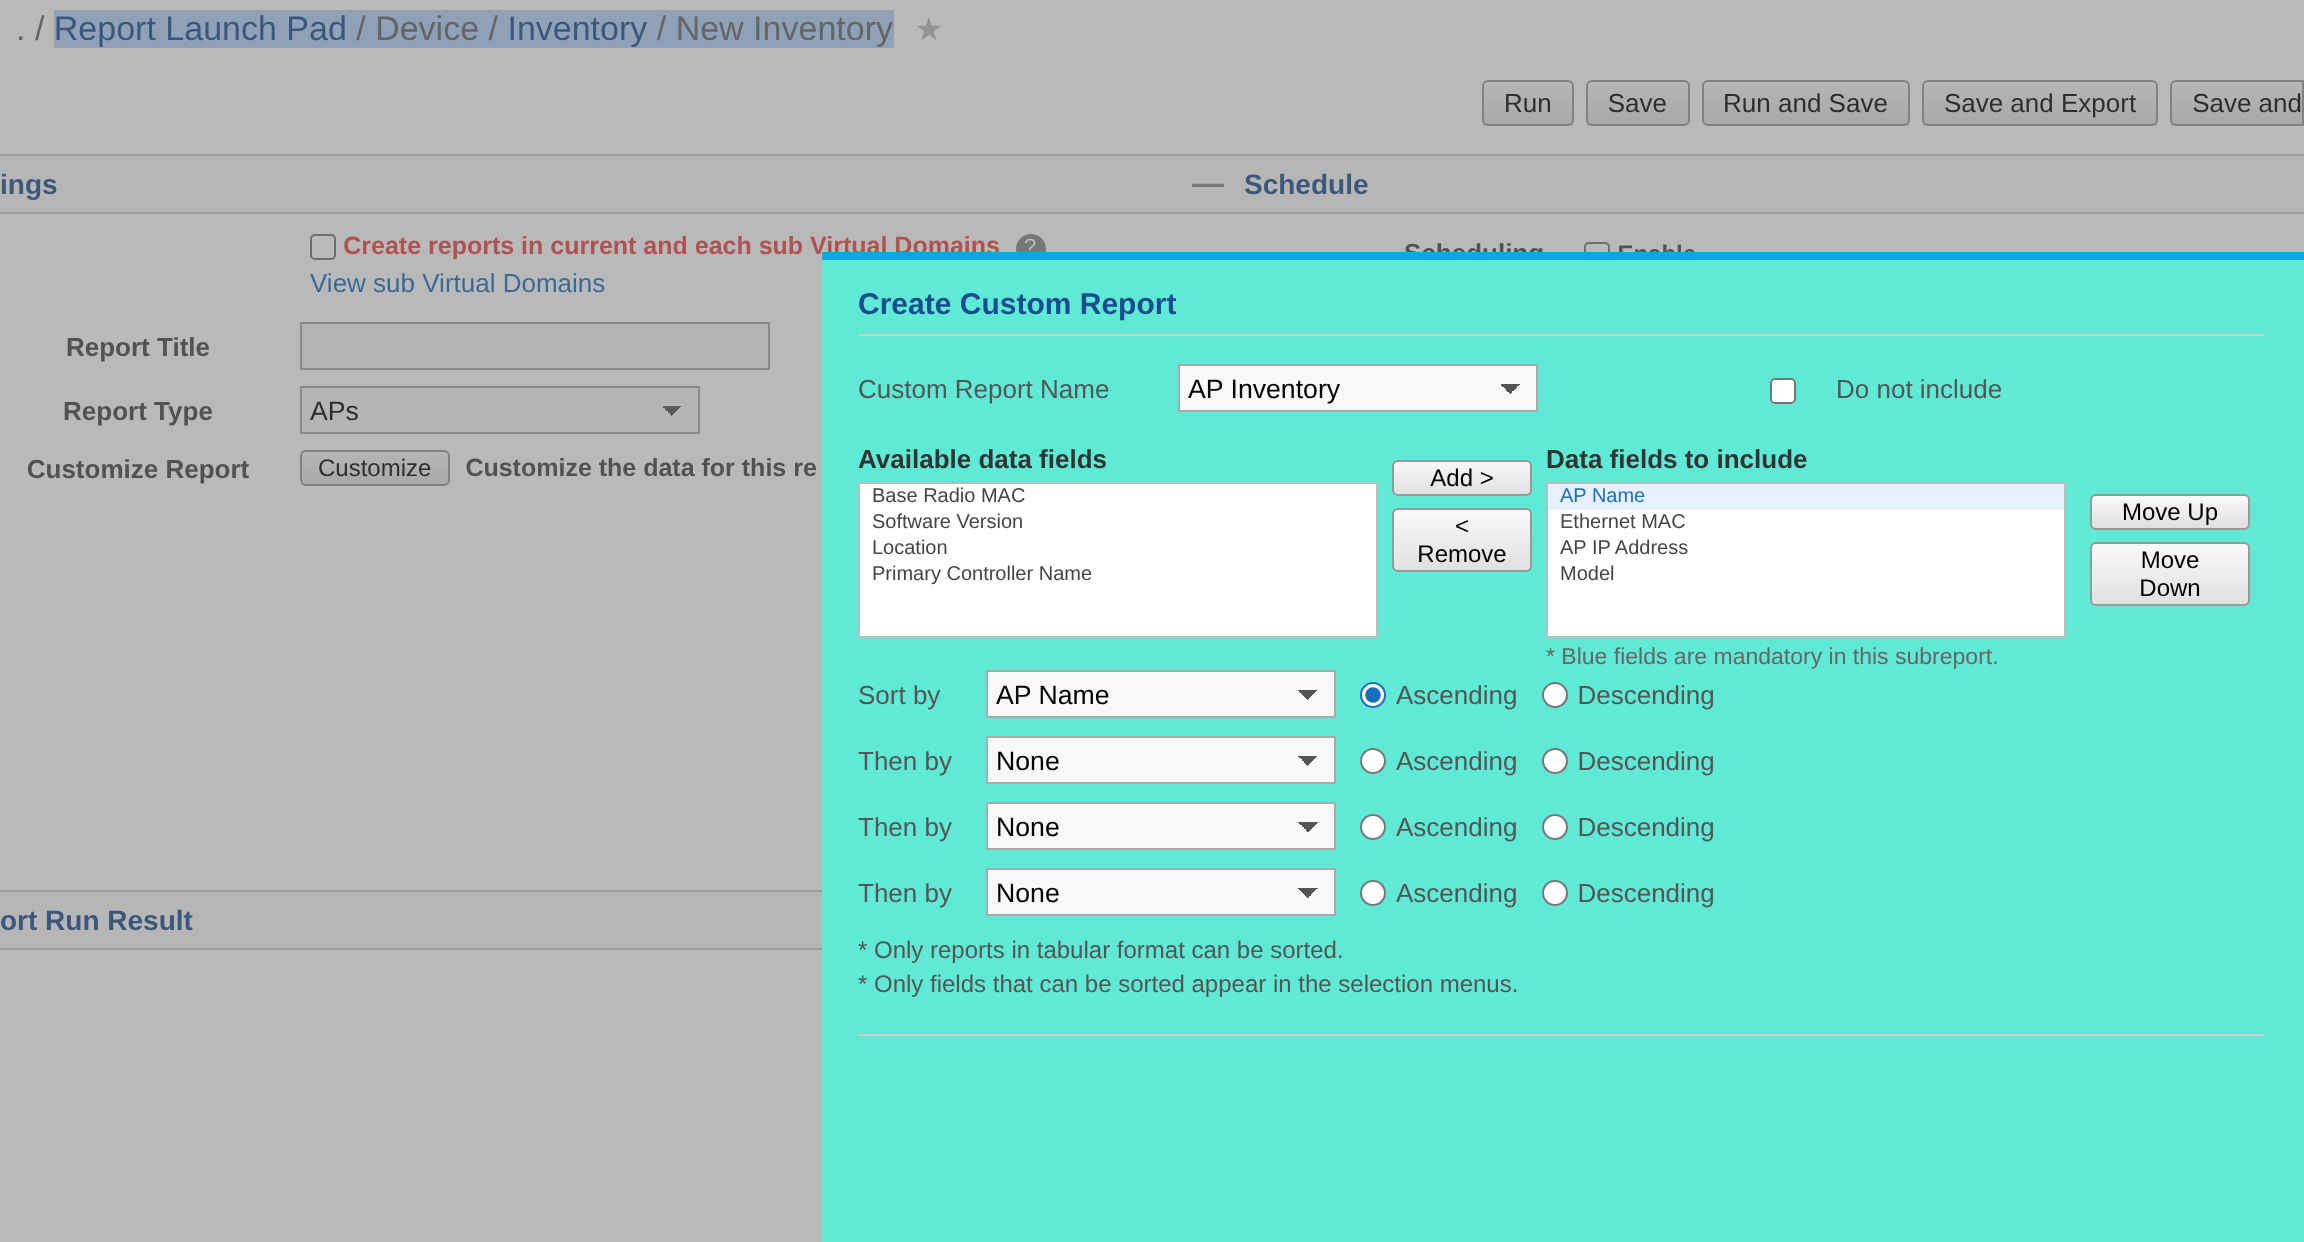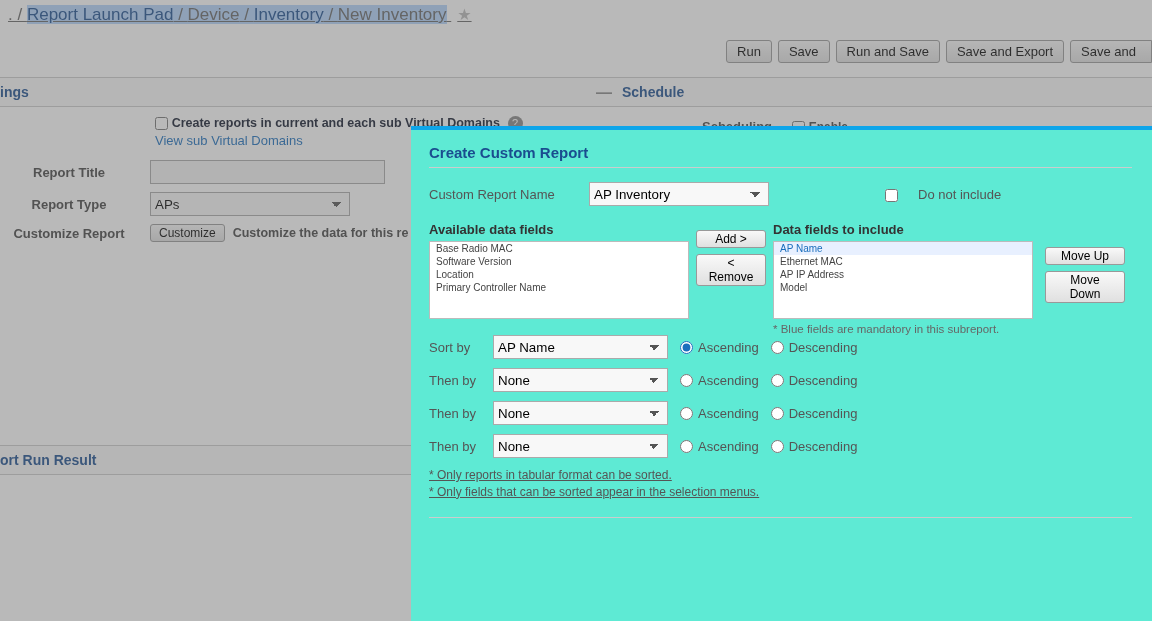--- a/index.html
+++ b/index.html
@@ -1,20 +1,20 @@
 <!DOCTYPE html>
 <html><head>
 <meta charset="utf-8">
 <style>
 * { box-sizing: border-box; margin: 0; padding: 0; font-family: Arial, Helvetica, sans-serif; }
 body { width: 1152px; height: 621px; overflow: hidden; background: #fff; position: relative; font-size: 13px; color: #333; }
 
 .overlay { position: absolute; inset: 0; background: rgba(100,100,100,0.45); z-index: 5; }
 
-.breadcrumb { padding: 5px 8px; font-size: 17px; color: #666; text-decoration: underline; }
+.breadcrumb { padding: 5px 8px; font-size: 17px; color: #666; }
 .breadcrumb .link { color: #1a4d8f; }
 .breadcrumb .sel { background: #b3d4fc; }
 .breadcrumb .star { color: #bbb; margin-left: 6px; font-size: 16px; }
 
 .top-buttons { position: absolute; right: 0; top: 40px; display: flex; gap: 6px; padding-right: 0; }
 .btn { background: linear-gradient(#f9f9f9,#e0e0e0); border: 1px solid #999; border-radius: 3px; padding: 3px 10px; font-size: 13px; cursor: pointer; }
 .btn-sm { padding: 1px 8px; font-size: 12px; }
 .btn:disabled { color: #999; }
 
 .section-header { background: #fafafa; border-top: 1px solid #ccc; border-bottom: 1px solid #ccc; padding: 6px 0 6px 0; color: #1a4d8f; font-weight: bold; font-size: 14px; position: relative; }
@@ -52,21 +52,21 @@
 .move-col { display: flex; flex-direction: column; gap: 6px; padding-top: 0; }
 .move-col .btn-sm { width: 80px; }
 .note { font-size: 11.5px; color: #666; margin-top: 4px; }
 
 .sort-title { color: #555; font-size: 13px; margin: 14px 0 10px 0; }
 .sort-row { display: flex; align-items: center; margin-bottom: 9px; gap: 8px; }
 .sort-row .lbl { width: 56px; color: #555; }
 .sort-row .select { width: 175px; }
 .radio-wrap { display: flex; align-items: center; gap: 5px; color: #555; margin-left: 4px; }
 
-.footer-notes { font-size: 12px; color: #555; margin-top: 6px; text-decoration: underline; }
+.footer-notes { font-size: 12px; color: #555; margin-top: 6px; }
 .footer-notes div { line-height: 1.4; }
 .divider { border-top: 1px solid #ccc; margin: 16px 0 12px 0; }
 .modal-footer { display: flex; align-items: center; justify-content: space-between; }
 .modal-footer .msg { color: #555; font-size: 13px; max-width: 520px; }
 .modal-footer .btns { display: flex; gap: 8px; }
 
 input[type=checkbox] { width: 13px; height: 13px; vertical-align: middle; }
 input[type=radio] { width: 13px; height: 13px; }
 input[type=radio].checked { accent-color: #1a6ebd; }
 </style>
@@ -76,32 +76,32 @@
 <div class="breadcrumb">
   <span>. / </span><span class="link sel">Report Launch Pad</span><span class="sel"> / </span><span class="sel">Device</span><span class="sel"> / </span><span class="link sel">Inventory</span><span class="sel"> / </span><span class="sel">New Inventory</span>
   <span class="star">★</span>
 </div>
 
 <div class="top-buttons">
   <button class="btn">Run</button>
   <button class="btn">Save</button>
   <button class="btn">Run and Save</button>
   <button class="btn">Save and Export</button>
-  <button class="btn" style="border-top-right-radius:0;border-bottom-right-radius:0;padding-right:15px">Save and</button>
+  <button class="btn" style="border-top-right-radius:0;border-bottom-right-radius:0;padding-right:0">Save and</button>
 </div>
 
 <div class="panel-left">
   <div class="section-header">
     <span>ings</span>
     <span class="collapse">—</span>
   </div>
   <div class="form-area">
     <div class="checkbox-row">
       <input type="checkbox" style="">
-      <b style="color:#0f172a;font-size:12.5px">Create reports in current and each sub Virtual Domains</b>
+      <b style="color:#ef4444;font-size:12.5px">Create reports in current and each sub Virtual Domains</b>
       <span class="help-icon">?</span>
     </div>
     <span class="link-text">View sub Virtual Domains</span>
     <div class="form-row">
       <div class="form-label">Report Title</div>
       <input class="text-input" style="">
     </div>
     <div class="form-row">
       <div class="form-label">Report Type</div>
       <select class="select"><option>APs</option></select>

